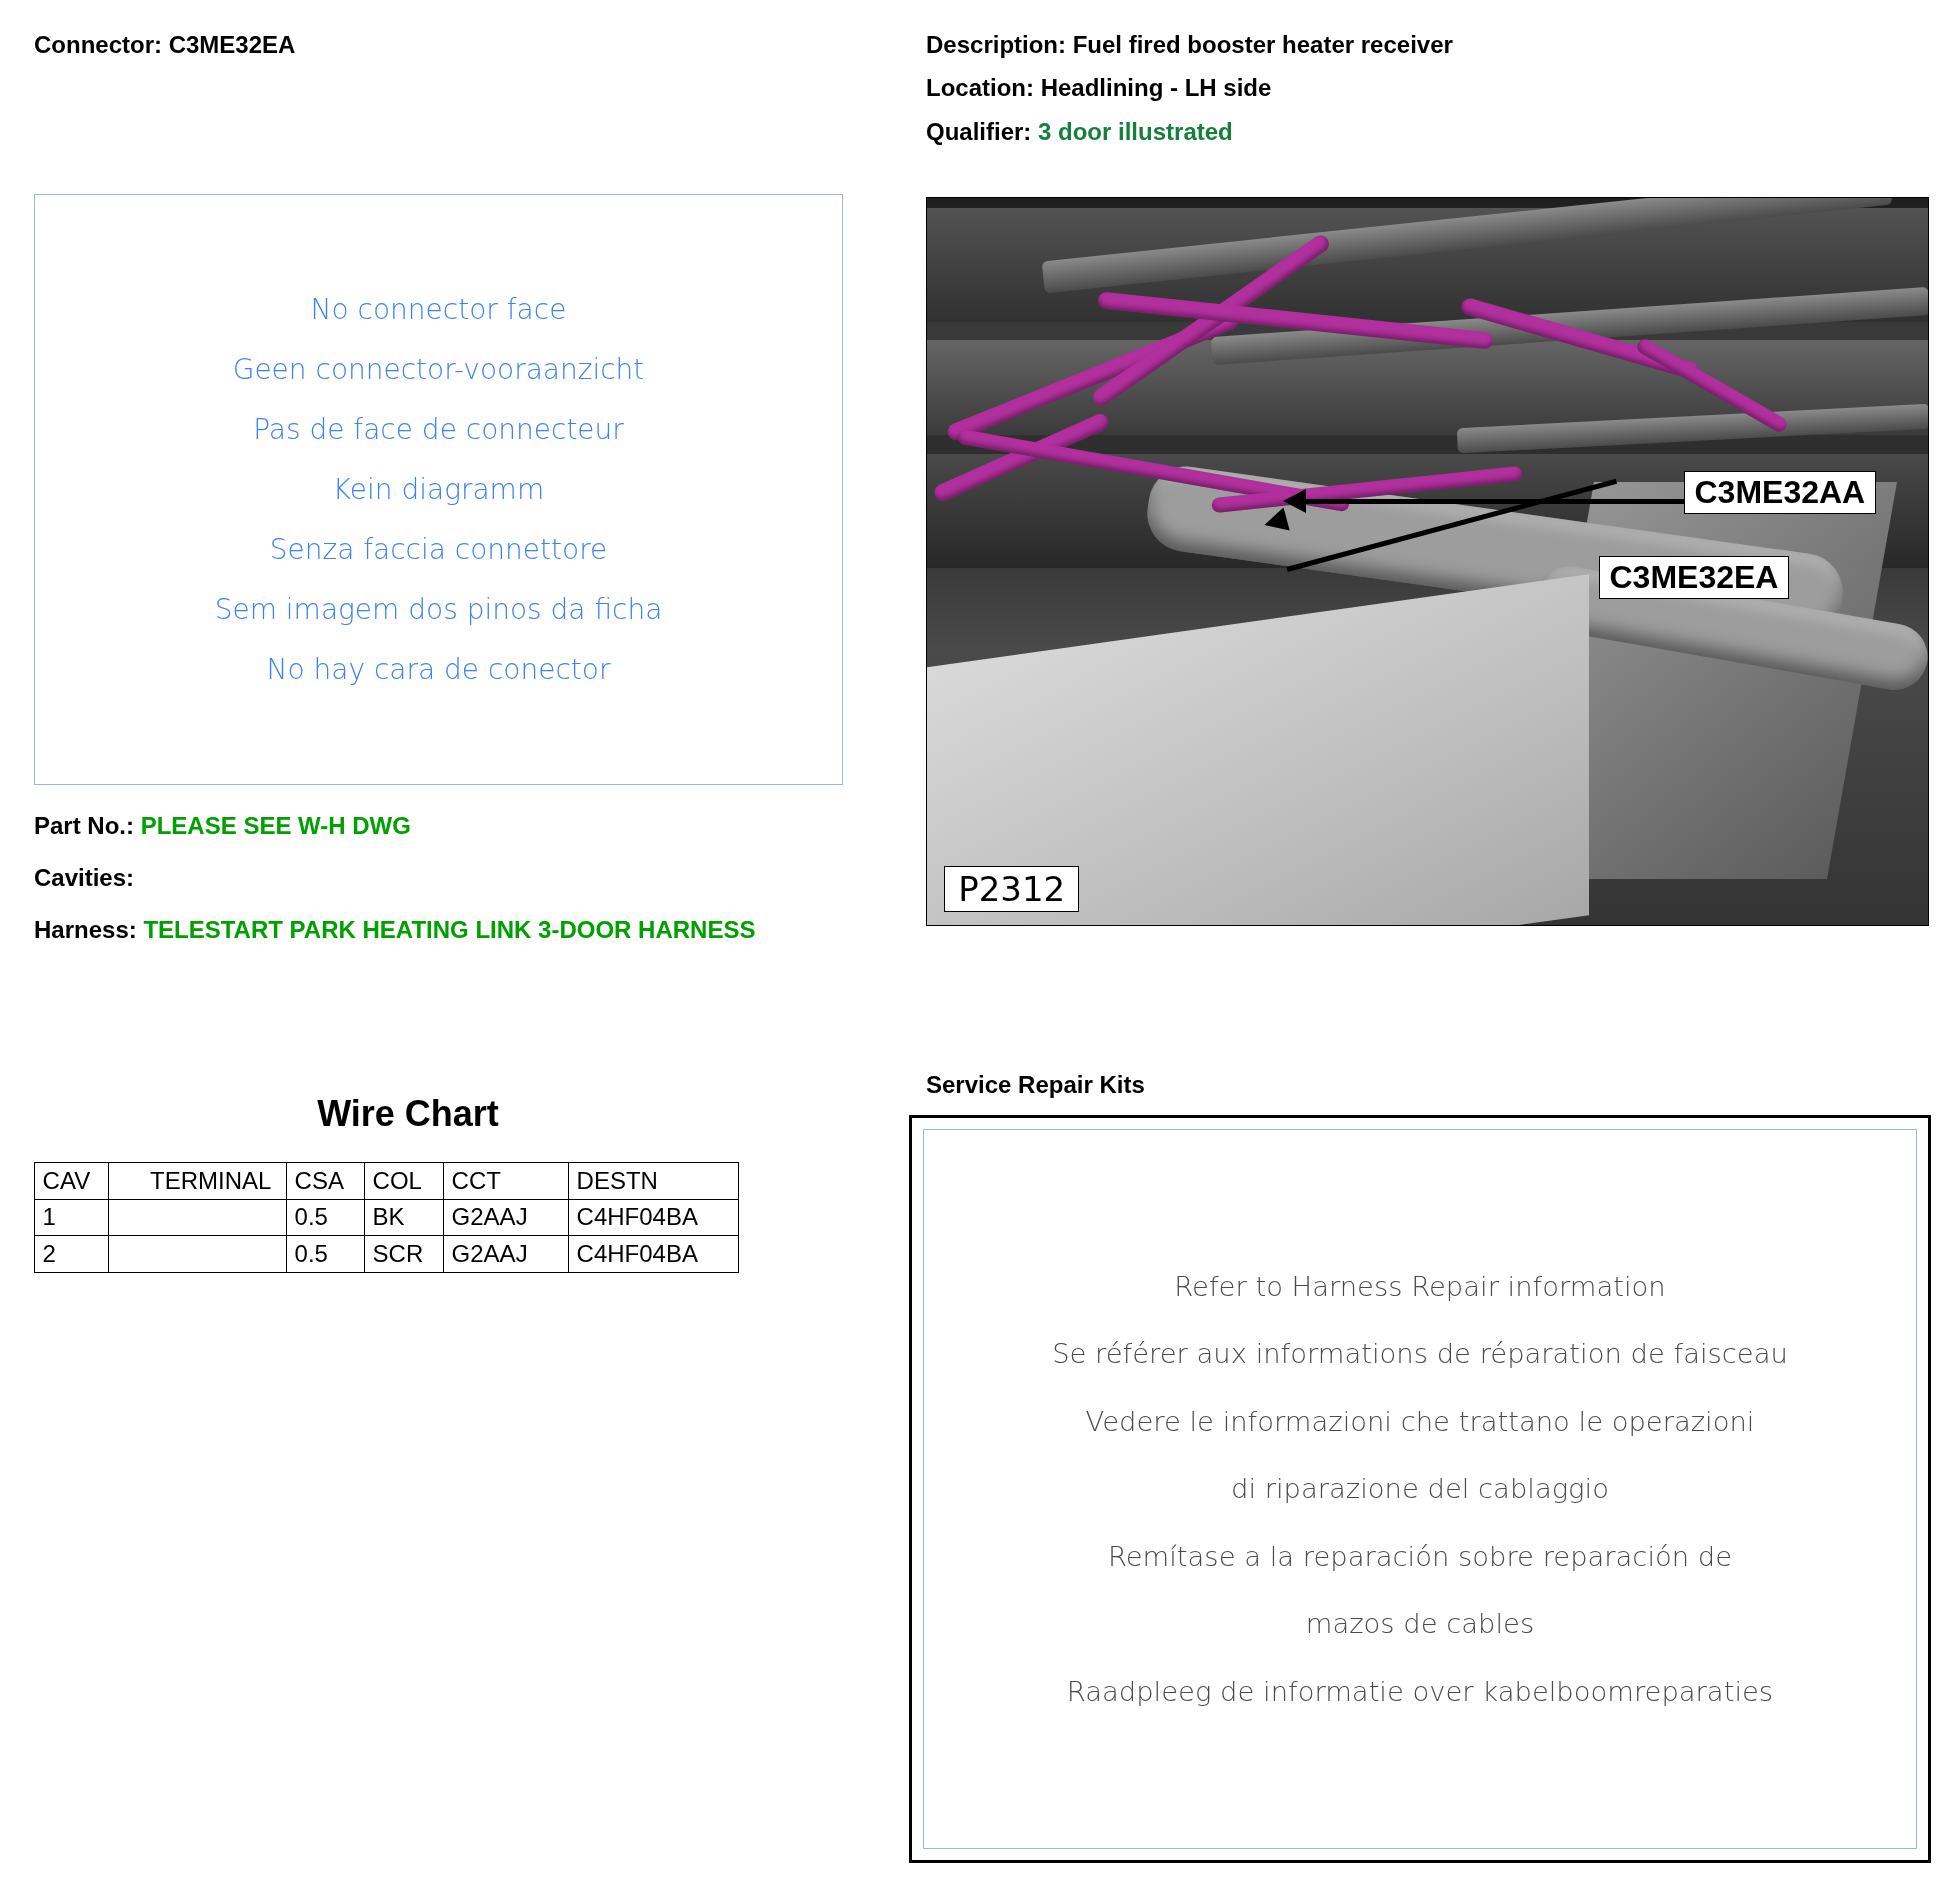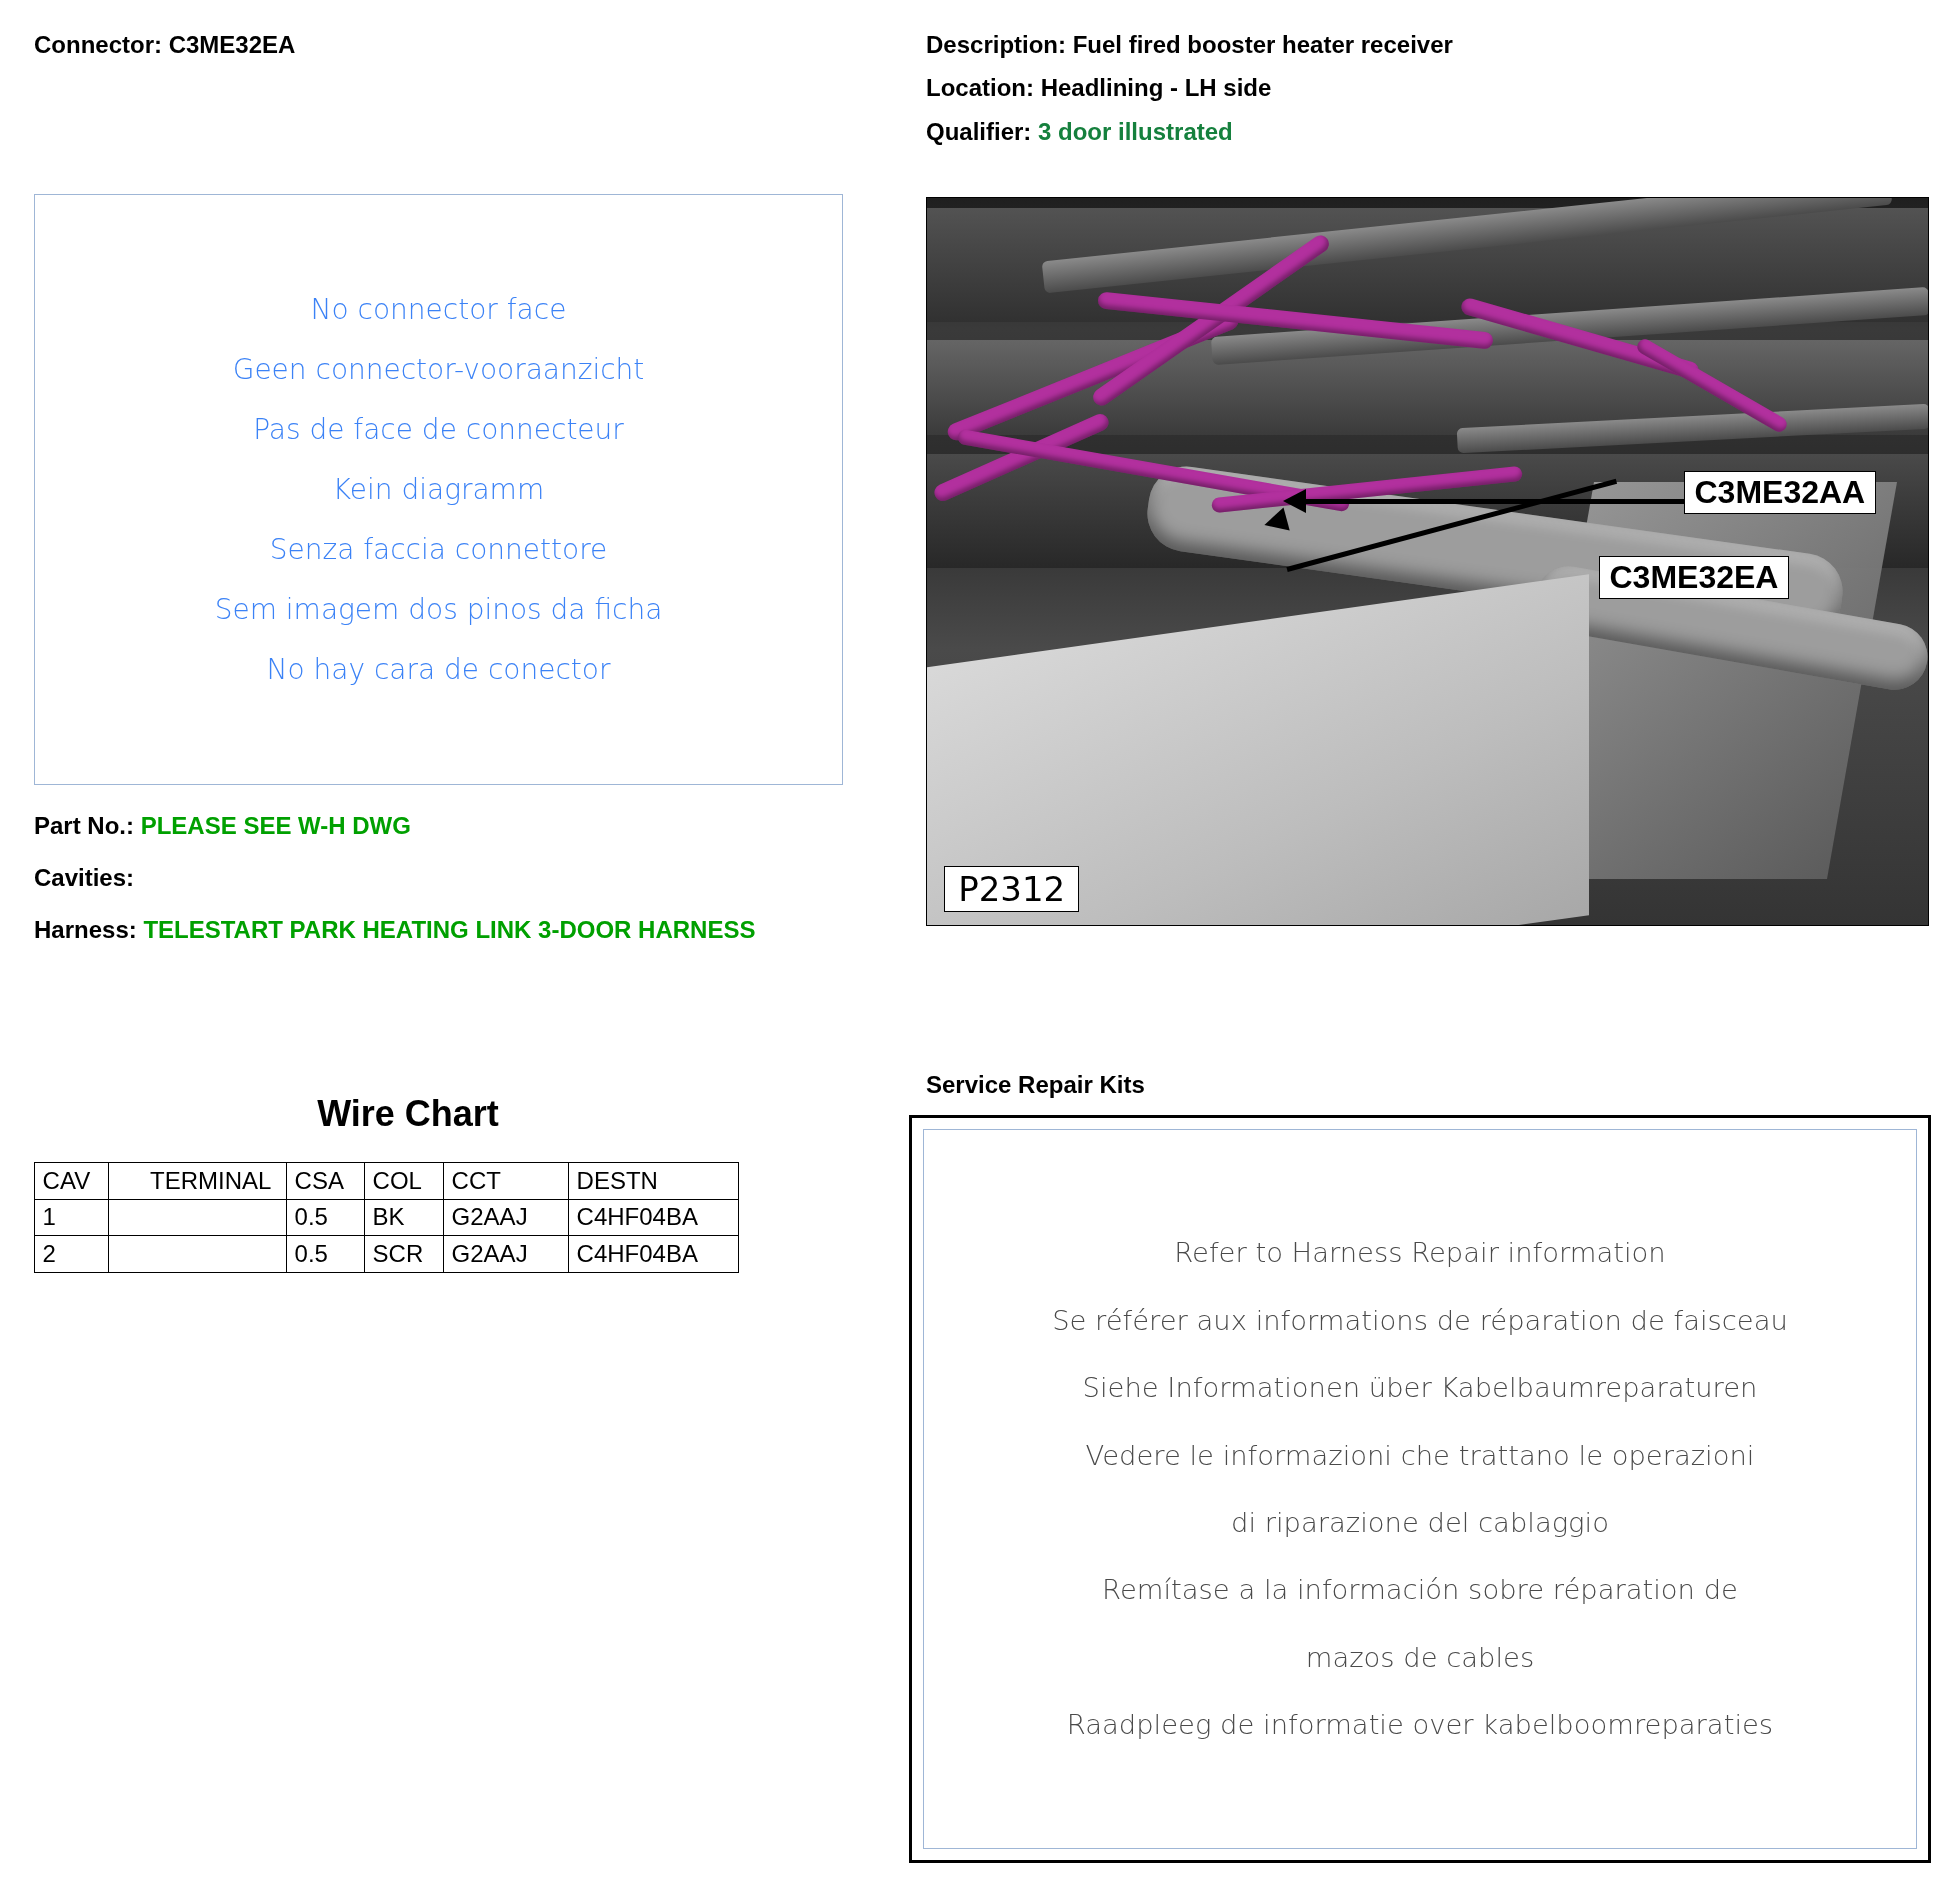--- a/index.html
+++ b/index.html
@@ -377,23 +377,22 @@
 
       <div class="photo-code">P2312</div>
     </div>
   </div>
 
   <div class="srk-title">Service Repair Kits</div>
   <div class="srk-box">
     <div class="srk-inner">
       <div class="line">Refer to Harness Repair information</div>
       <div class="line">Se référer aux informations de réparation de faisceau</div>
-      <div class="line">Siehe Informationen über Kabelbaumreparaturen</div>
       <div class="line">Vedere le informazioni che trattano le operazioni</div>
       <div class="line">di riparazione del cablaggio</div>
-      <div class="line">Remítase a la información sobre réparation de</div>
+      <div class="line">Remítase a la reparación sobre reparación de</div>
       <div class="line">mazos de cables</div>
       <div class="line">Raadpleeg de informatie over kabelboomreparaties</div>
     </div>
   </div>
 
 </div>
 
 
 </body></html>

